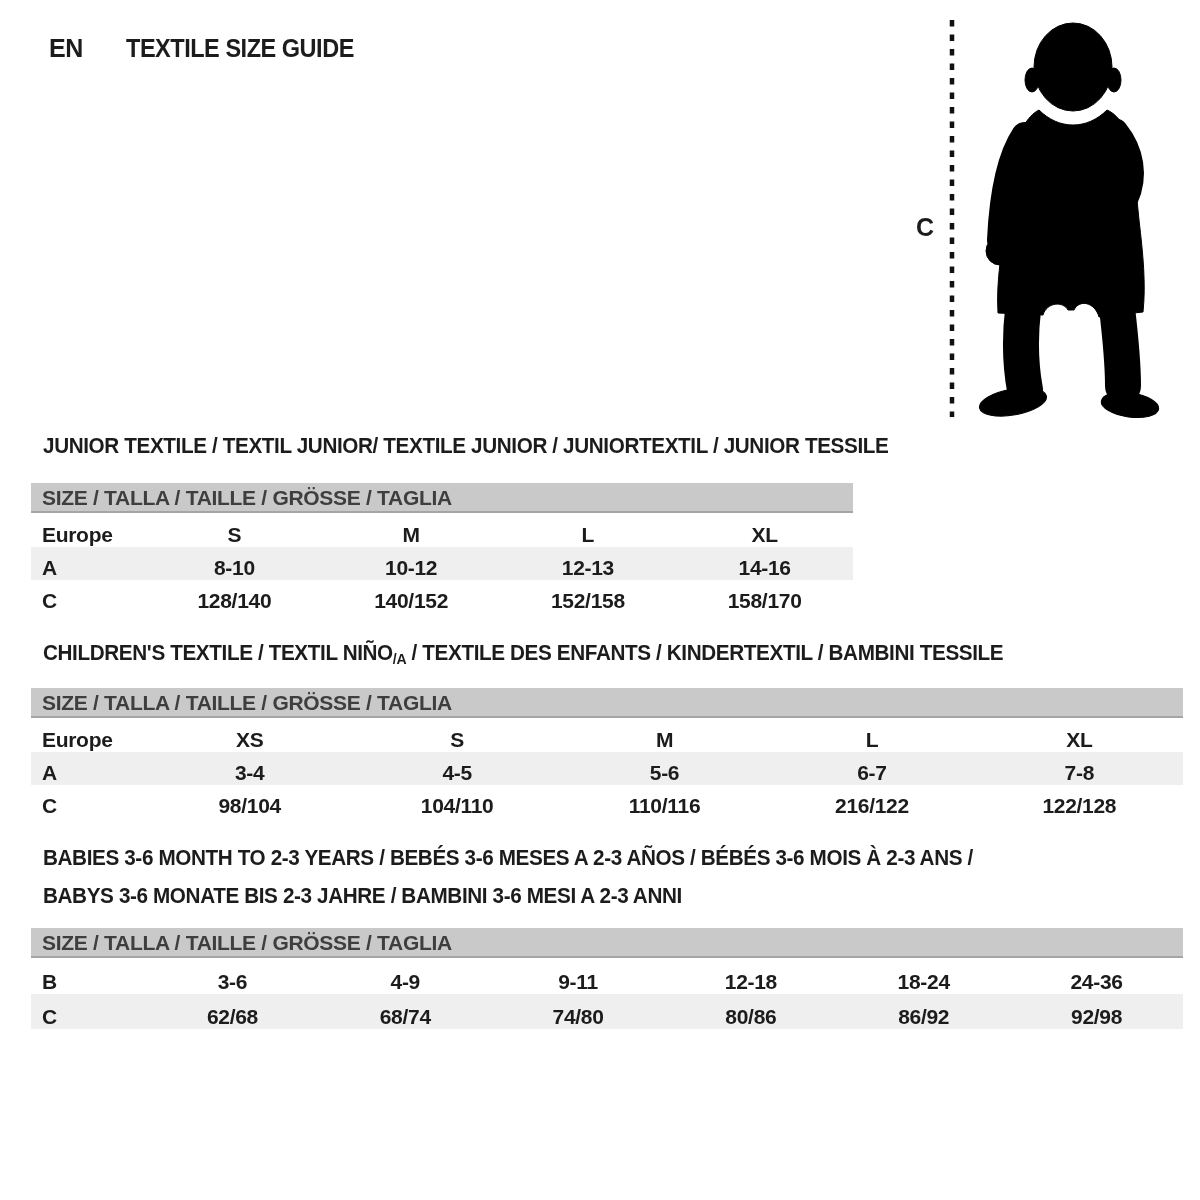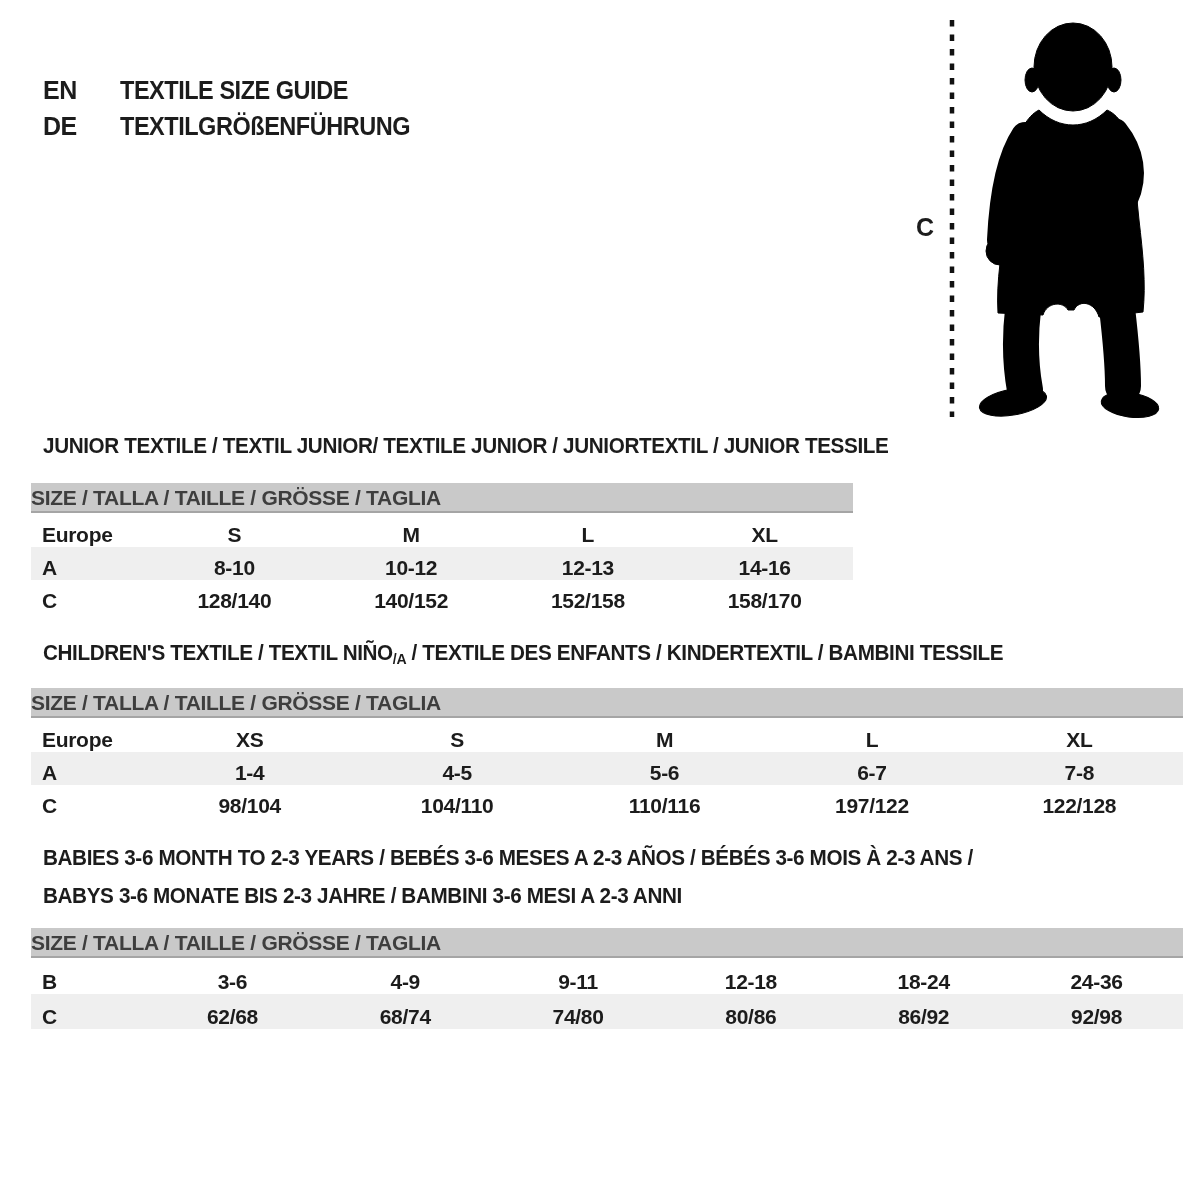--- a/index.html
+++ b/index.html
@@ -2,37 +2,37 @@
 <html><head>
 <meta charset="utf-8">
 <style>
   html,body{margin:0;padding:0;background:#fff;}
   .canvas{
     position:relative;width:1200px;height:1200px;background:#ffffff;
     font-family:"Liberation Sans","DejaVu Sans",sans-serif;
     color:#1c1c1c;overflow:hidden;
   }
   
-  .lang-block{position:absolute;left:43px;top:30px;margin-top:42px;}
+  .lang-block{position:absolute;left:49px;top:30px;}
   .lang-row{display:flex;height:36px;align-items:center;}
   .lang-code{width:77px;font-size:25px;font-weight:bold;letter-spacing:-.5px;}
   .lang-label{font-size:25px;font-weight:bold;letter-spacing:-.5px;
     transform:scaleX(.94);transform-origin:0 50%;white-space:nowrap;}
   
   .figure{position:absolute;left:890px;top:10px;width:270px;height:415px;}
   .figure svg{position:absolute;left:0;top:0;}
   .measure-label{position:absolute;left:26px;top:203px;font-size:25px;font-weight:bold;}
   
   .hd{position:absolute;left:43px;font-size:22px;font-weight:bold;letter-spacing:-.4px;
       white-space:nowrap;transform:scaleX(.94);transform-origin:0 50%;}
   .hd sub{font-size:15px;vertical-align:-4px;}
   
   .tbl{position:absolute;left:31px;}
   .size-bar{height:30px;line-height:30px;background:#c9c9c9;border-bottom:2px solid #a5a5a5;
-    color:#3e3e3e;font-size:21px;font-weight:bold;letter-spacing:-.3px;
+    color:#3e3e3e;font-size:21px;font-weight:bold;letter-spacing:-.3px;padding-left:11px;
     box-sizing:border-box;}
   .row{display:flex;align-items:flex-end;}
   .row.header{height:34px;}
   .row.data{height:33px;}
   .row.shaded{background:#efefef;}
   .cell{flex:1;text-align:center;font-size:21px;font-weight:bold;letter-spacing:-.3px;}
   .cell.label{flex:0 0 104px;text-align:left;padding-left:11px;}
   
   .legend{position:absolute;left:43px;top:1068px;}
   .legend-line{height:35px;line-height:35px;font-size:21px;font-weight:bold;letter-spacing:-.3px;
@@ -45,24 +45,20 @@
 </style>
 </head>
 <body>
 
 <div class="canvas">
 
   <div class="lang-block">
     <div class="lang-row">
       <span class="lang-code">EN</span>
       <span class="lang-label">TEXTILE SIZE GUIDE</span>
-    </div>
-    <div class="lang-row">
-      <span class="lang-code">DE</span>
-      <span class="lang-label">TEXTILGRÖßENFÜHRUNG</span>
     </div>
   </div>
 
   <div class="figure">
     <span class="measure-label">C</span>
     <svg width="270" height="415" viewBox="0 0 270 415">
 
       <line x1="62" y1="10" x2="62" y2="407" stroke="#111" stroke-width="4.5" stroke-dasharray="6.5 8"></line>
       <g fill="#000" stroke="#000" transform="translate(87,8)">
 
@@ -131,32 +127,32 @@
     <div class="row header">
       <div class="cell label">Europe</div>
       <div class="cell">XS</div>
       <div class="cell">S</div>
       <div class="cell">M</div>
       <div class="cell">L</div>
       <div class="cell">XL</div>
     </div>
     <div class="row data shaded">
       <div class="cell label">A</div>
-      <div class="cell">1-4</div>
+      <div class="cell">3-4</div>
       <div class="cell">4-5</div>
       <div class="cell">5-6</div>
       <div class="cell">6-7</div>
       <div class="cell">7-8</div>
     </div>
     <div class="row data">
       <div class="cell label">C</div>
       <div class="cell">98/104</div>
       <div class="cell">104/110</div>
       <div class="cell">110/116</div>
-      <div class="cell">197/122</div>
+      <div class="cell">216/122</div>
       <div class="cell">122/128</div>
     </div>
   </div>
 
   <h2 class="hd" id="t-bab-title1" style="margin:0">BABIES 3-6 MONTH TO 2-3 YEARS / BEBÉS 3-6 MESES A 2-3 AÑOS / BÉBÉS 3-6 MOIS À 2-3 ANS /</h2>
   <h2 class="hd" id="t-bab-title2" style="margin:0">BABYS 3-6 MONATE BIS 2-3 JAHRE / BAMBINI 3-6 MESI A 2-3 ANNI</h2>
   <div class="tbl" id="t-babies">
     <div class="size-bar">SIZE / TALLA / TAILLE / GRÖSSE / TAGLIA</div>
     <div class="row data" style="height:36px">
       <div class="cell label">B</div>

